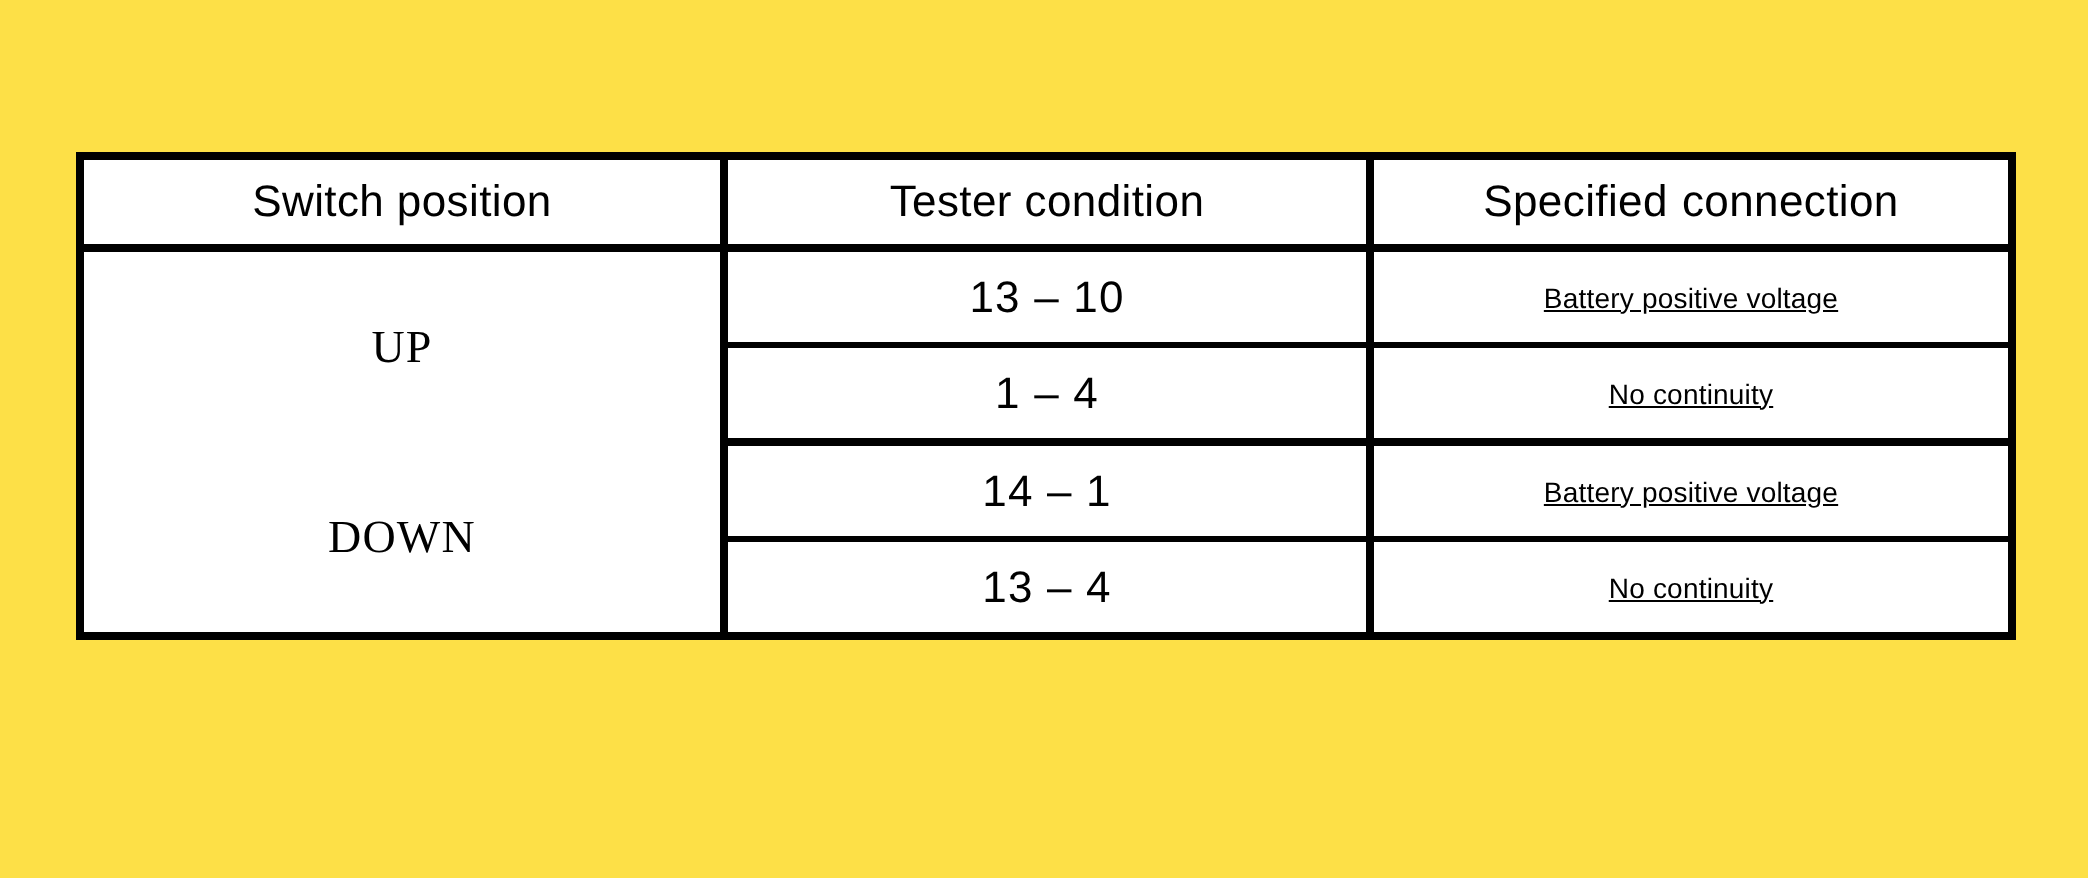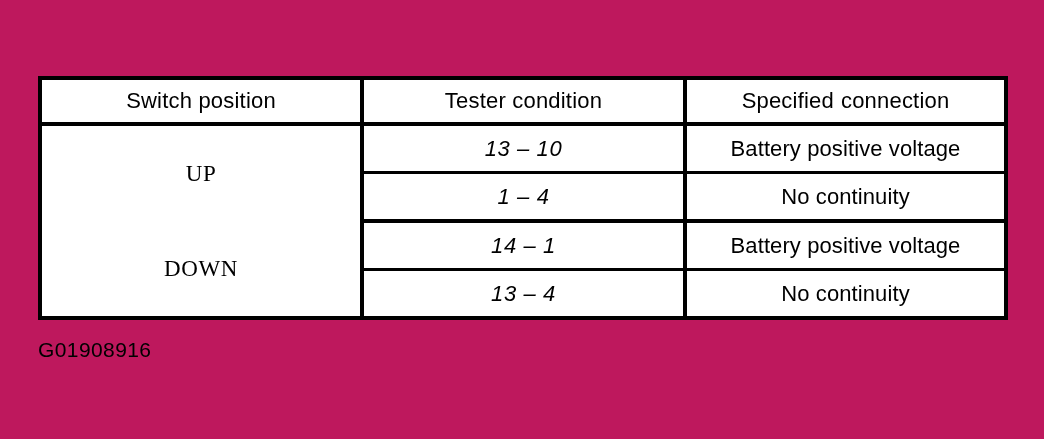--- a/index.html
+++ b/index.html
@@ -14,21 +14,21 @@
     font-family: "Liberation Sans", sans-serif;
     color: #000000;
     overflow: hidden;
   }
 
   #page {
     position: absolute;
     left: 0; top: 0;
     width: 1044px;
     height: 439px;
-    background: #be185d;
+    background: #fde047;
   }
 
   
   #spec-table {
     position: absolute;
     left: 38px;
     top: 76px;
     width: 966px;          
     height: 244px;         
     border-collapse: collapse;
@@ -67,26 +67,26 @@
     font-size: 23px;
     letter-spacing: 0.6px;
     border-right: 4px solid #000;
     font-family: Liberation Serif, serif;
   }
   .cell-tester {
     font-size: 22px;
     letter-spacing: 0.6px;
     border-right: 4px solid #000;
     border-bottom: 3px solid #000;
-    font-style: italic;
   }
   .cell-spec {
-    font-size: 22px;
+    font-size: 14px;
     letter-spacing: 0.1px;
     border-bottom: 3px solid #000;
+    text-decoration: underline;
   }
   .grp-end .cell-tester { border-bottom: 4px solid #000; }
   .grp-end .cell-spec   { border-bottom: 4px solid #000; }
   
   .row-last .cell-tester,
   .row-last .cell-spec { border-bottom: none; }
 
   
   .gap { display: inline-block; width: 7px; }
 
@@ -138,15 +138,14 @@
         <td class="cell-spec">Battery positive voltage</td>
       </tr>
       <tr class="data-row row-last">
         <td class="cell-tester">13 – 4</td>
         <td class="cell-spec">No continuity</td>
       </tr>
 
     </tbody>
   </table>
 
-  <div id="figure-caption">G01908916</div>
 
 </div>
 
 </body></html>

